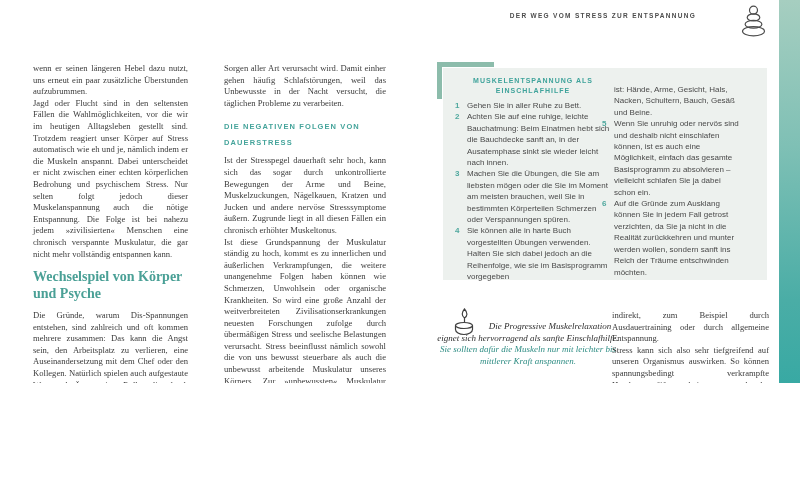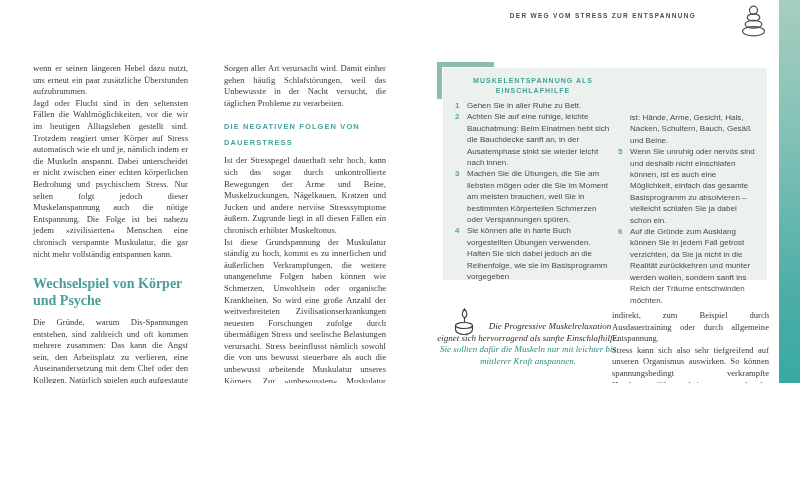--- a/index.html
+++ b/index.html
@@ -11,33 +11,33 @@
   
   .running-title{position:absolute;left:478px;top:12px;width:250px;text-align:center;
     font-family:"Liberation Sans",sans-serif;font-size:6.5px;font-weight:bold;
     letter-spacing:1.3px;color:#4d4d4d;}
   .stones{position:absolute;left:740px;top:5px;}
   
   .col p{margin:0;font-size:8.6px;line-height:11.6px;text-align:justify;}
   .col{position:absolute;}
   .col1{left:33px;top:63px;width:155px;}
   .col2{left:200px;top:63px;width:162px;margin-left:24px;}
-  h2.section{margin:16px 0 8px 0;font-size:14px;line-height:16.5px;font-weight:bold;color:#4aa096;}
+  h2.section{margin:9px 0 8px 0;font-size:14px;line-height:16.5px;font-weight:bold;color:#4aa096;}
   h3.subhead{margin:10px 0 4px 0;font-family:"Liberation Sans",sans-serif;font-size:7.5px;
     line-height:16px;font-weight:bold;letter-spacing:1.1px;color:#45a49b;}
   .pagenum{position:absolute;font-family:"Liberation Sans",sans-serif;font-size:7.5px;color:#474747;}
   .pagenum-left{left:188px;top:480px;}
   .pagenum-right{left:598px;top:456px;}
   
   .infobox{position:absolute;left:443px;top:68px;width:324px;height:212px;background:#edf1ee;}
   .bracket{position:absolute;left:-6px;top:-6px;width:52px;height:32px;
     border-left:5px solid #8cbcab;border-top:5px solid #8cbcab;}
   .box-col{position:absolute;top:0;font-family:"Liberation Sans",sans-serif;}
   .box-col1{left:12px;width:156px;}
-  .box-col2{left:175px;width:138px;padding-top:44px;}
+  .box-col2{left:159px;width:138px;padding-top:16px;}
   .box-title{padding-top:8px;text-align:center;font-size:7px;font-weight:bold;
     letter-spacing:1px;line-height:10px;color:#3fa39b;margin-bottom:4px;}
   .li{display:flex;font-size:8px;line-height:11.4px;color:#4a4a4a;}
   .li .num{flex:0 0 12px;font-weight:bold;color:#4fa89e;}
   .li .litext{flex:1;}
   
   .candle{position:absolute;left:452px;top:308px;}
   .quote{position:absolute;left:437px;top:321px;width:182px;text-align:center;
     font-style:italic;font-size:9px;line-height:11.6px;color:#2f2f2f;}
   .quote .spacer{float:left;width:44px;height:11px;}

